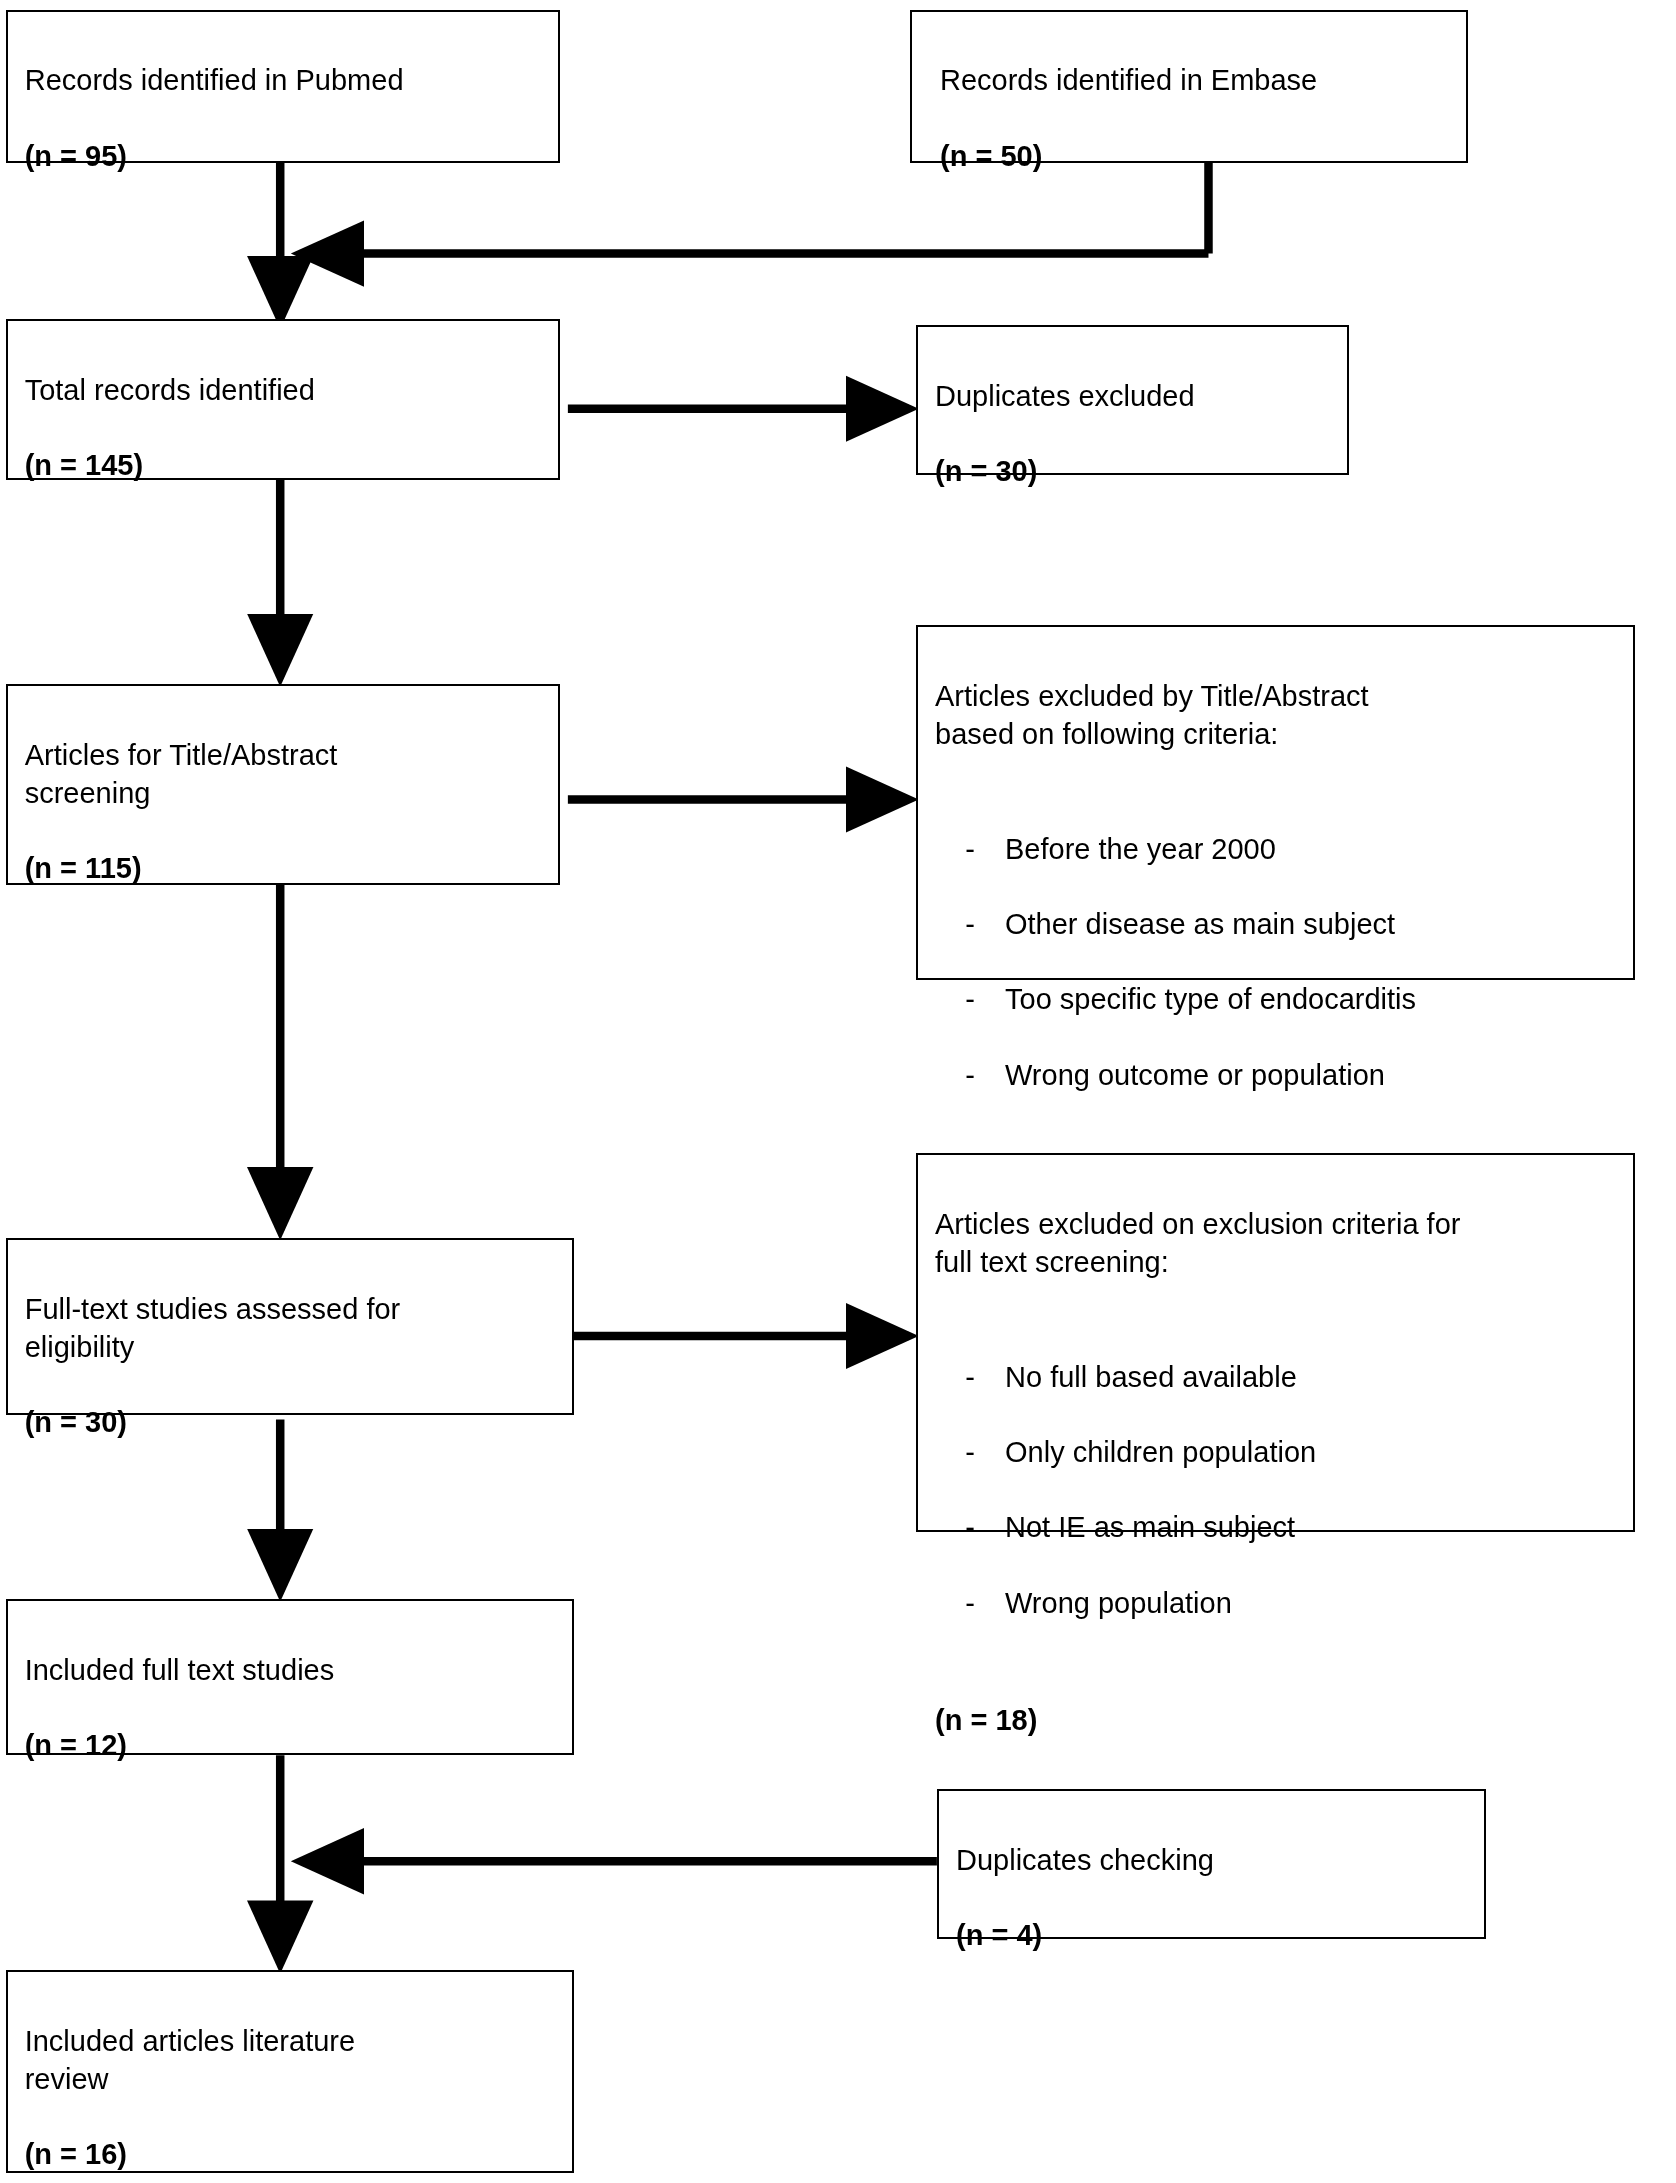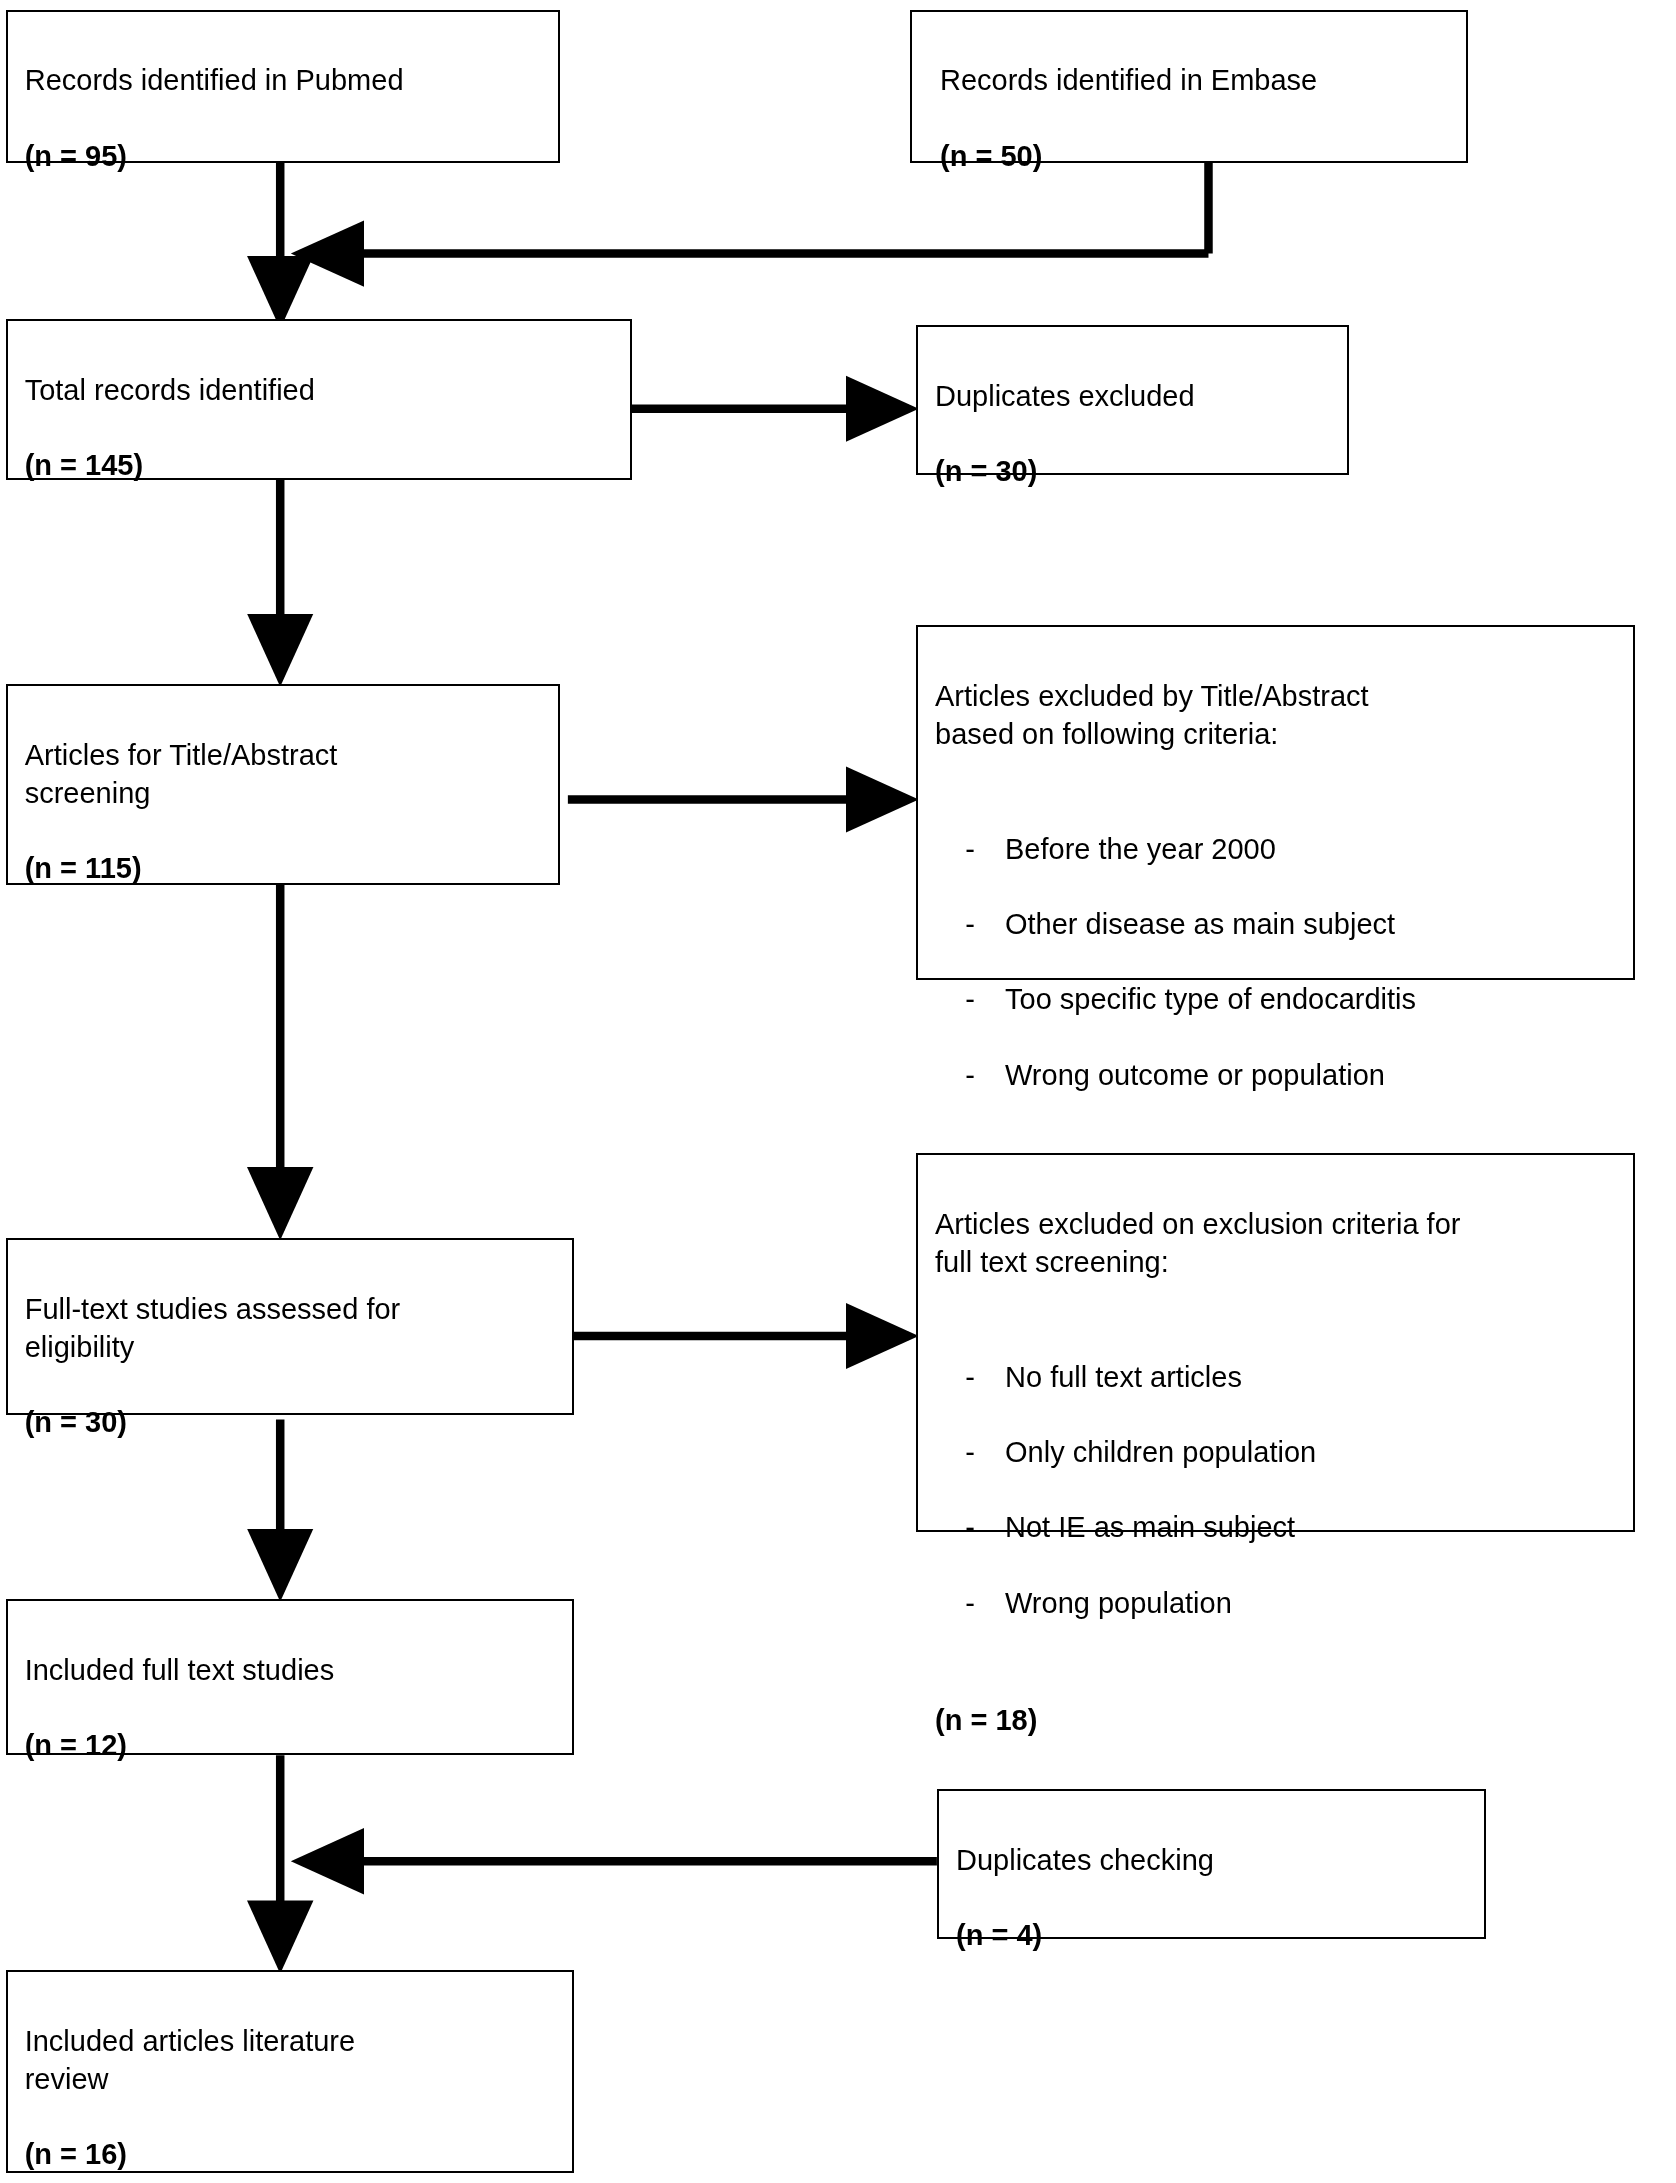--- a/index.html
+++ b/index.html
@@ -101,21 +101,21 @@
   <div class="box" style="left:5.7px; top:9.5px; width:554px; height:153px;">
     <div>Records identified in Pubmed</div>
     <div class="n">(n = 95)</div>
   </div>
 
   <div class="box" style="left:910px; top:9.5px; width:558px; height:153px;padding-left:28px;">
     <div>Records identified in Embase</div>
     <div class="n">(n = 50)</div>
   </div>
 
-  <div class="box" style="left:5.7px; top:319px; width:626px; height:161px;">
+  <div class="box" style="left:5.7px; top:319px; width:554px; height:161px;">
     <div>Total records identified</div>
     <div class="n">(n = 145)</div>
   </div>
 
   <div class="box" style="left:916px; top:325px; width:433px; height:150px;">
     <div>Duplicates excluded</div>
     <div class="n">(n = 30)</div>
   </div>
 
   <div class="box" style="left:5.7px; top:684px; width:554px; height:201px;">
@@ -153,21 +153,21 @@
 eligibility</div>
     <div class="n">(n = 30)</div>
   </div>
 
   <div class="box" style="left:916px; top:1153px; width:719px; height:379px;">
     <div class="lead">Articles excluded on exclusion criteria for
 full text screening:</div>
     <ul class="crit">
       <li>
         <span class="dash">-</span>
-        <span class="txt">No full text articles</span>
+        <span class="txt">No full based available</span>
       </li>
       <li>
         <span class="dash">-</span>
         <span class="txt">Only children population</span>
       </li>
       <li>
         <span class="dash">-</span>
         <span class="txt">Not IE as main subject</span>
       </li>
       <li>

